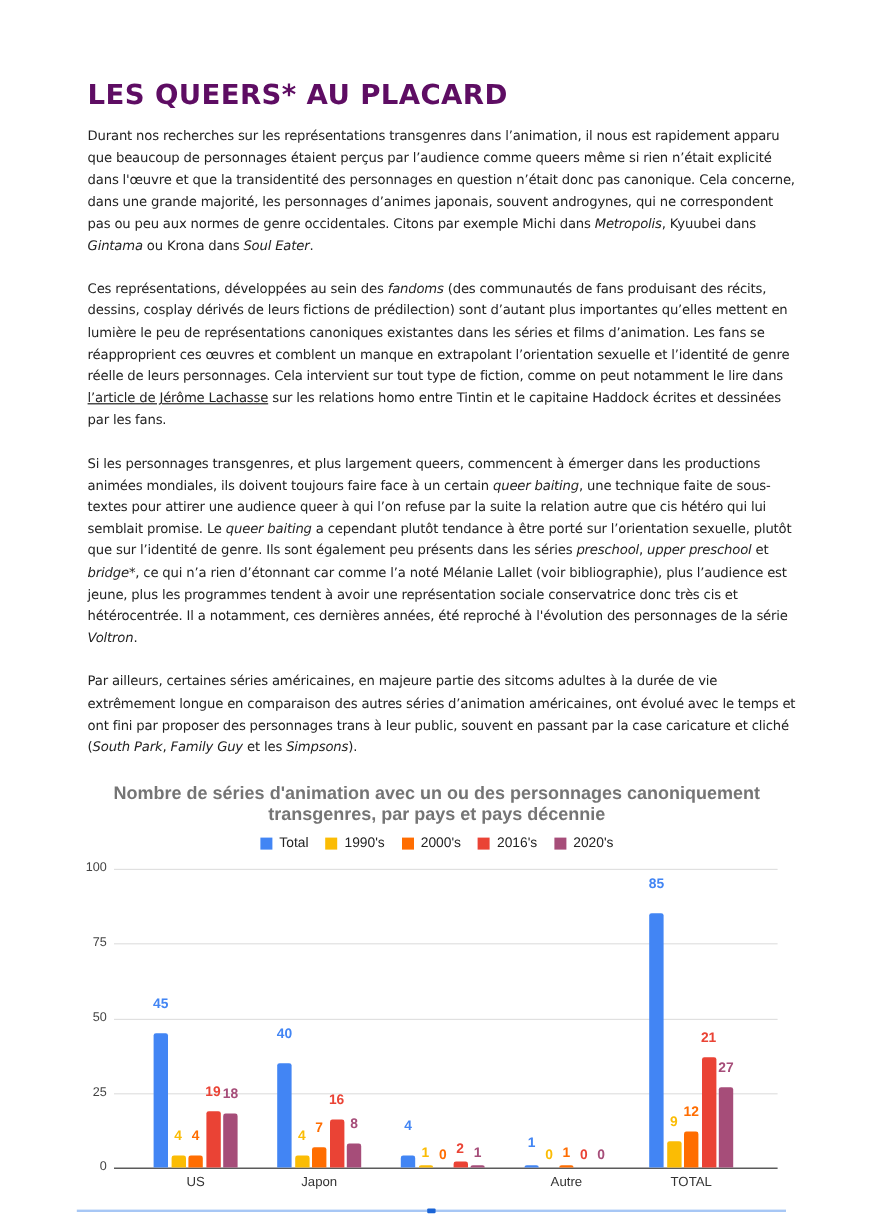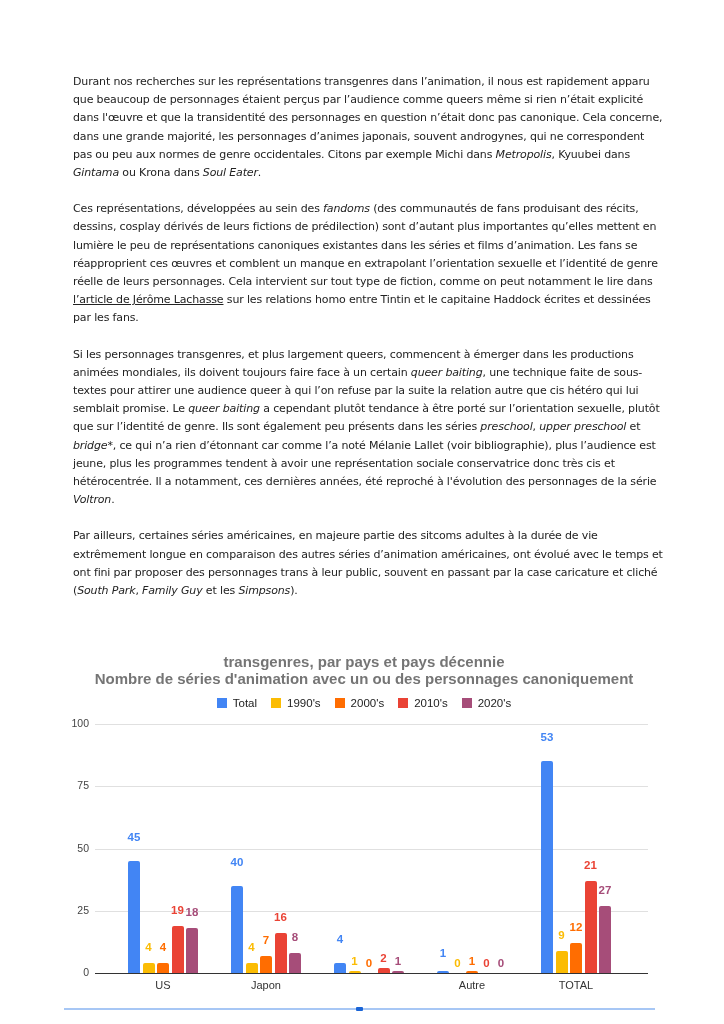--- a/index.html
+++ b/index.html
@@ -29,51 +29,52 @@
          font-family: "Liberation Sans", sans-serif; font-weight: bold; font-size: 11.5px; }
   .xlab { position: absolute; width: 80px; margin-left: -40px; text-align: center;
           font-family: "Liberation Sans", sans-serif; font-size: 11px; color: #333; }
   .scrollbar { position: absolute; left: 64px; top: 1008px; width: 591px; height: 2px; background: #a7c7f5; }
   .scroll-handle { position: absolute; left: 292px; top: -1px; width: 7px; height: 4px; background: #1a64d6; border-radius: 1px; }
 </style>
 </head>
 <body>
 
 <div class="page">
+  <h1>LES QUEERS* AU PLACARD</h1>
 
   <p class="first"><span>Durant nos recherches sur les représentations transgenres dans l’animation, il nous est rapidement apparu que beaucoup de personnages étaient perçus par l’audience comme queers même si rien n’était explicité dans l'œuvre et que la transidentité des personnages en question n’était donc pas canonique. Cela concerne, dans une grande majorité, les personnages d’animes japonais, souvent androgynes, qui ne correspondent pas ou peu aux normes de genre occidentales. Citons par exemple Michi dans </span><em>Metropolis</em><span>, Kyuubei dans </span><em>Gintama</em><span> ou Krona dans </span><em>Soul Eater</em><span>.</span></p>
 
   <p><span>Ces représentations, développées au sein des </span><em>fandoms</em><span> (des communautés de fans produisant des récits, dessins, cosplay dérivés de leurs fictions de prédilection) sont d’autant plus importantes qu’elles mettent en lumière le peu de représentations canoniques existantes dans les séries et films d’animation. Les fans se réapproprient ces œuvres et comblent un manque en extrapolant l’orientation sexuelle et l’identité de genre réelle de leurs personnages. Cela intervient sur tout type de fiction, comme on peut notamment le lire dans </span><a class="link">l’article de Jérôme Lachasse</a><span> sur les relations homo entre Tintin et le capitaine Haddock écrites et dessinées par les fans.</span></p>
 
   <p><span>Si les personnages transgenres, et plus largement queers, commencent à émerger dans les productions animées mondiales, ils doivent toujours faire face à un certain </span><em>queer baiting</em><span>, une technique faite de sous-textes pour attirer une audience queer à qui l’on refuse par la suite la relation autre que cis hétéro qui lui semblait promise. Le </span><em>queer baiting</em><span> a cependant plutôt tendance à être porté sur l’orientation sexuelle, plutôt que sur l’identité de genre. Ils sont également peu présents dans les séries </span><em>preschool</em><span>, </span><em>upper preschool</em><span> et </span><em>bridge</em><span>*, ce qui n’a rien d’étonnant car comme l’a noté Mélanie Lallet (voir bibliographie), plus l’audience est jeune, plus les programmes tendent à avoir une représentation sociale conservatrice donc très cis et hétérocentrée. Il a notamment, ces dernières années, été reproché à l'évolution des personnages de la série </span><em>Voltron</em><span>.</span></p>
 
   <p><span>Par ailleurs, certaines séries américaines, en majeure partie des sitcoms adultes à la durée de vie extrêmement longue en comparaison des autres séries d’animation américaines, ont évolué avec le temps et ont fini par proposer des personnages trans à leur public, souvent en passant par la case caricature et cliché (</span><em>South Park</em><span>, </span><em>Family Guy</em><span> et les </span><em>Simpsons</em><span>).</span></p>
 </div>
 
 <div class="chart" id="chart">
   <div class="chart-title">
+    <div>Nombre de séries d'animation avec un ou des personnages canoniquement</div>
     <div>transgenres, par pays et pays décennie</div>
-    <div>Nombre de séries d'animation avec un ou des personnages canoniquement</div>
   </div>
   <div class="legend" id="legend">
       <div class="legend-item">
         <span class="swatch" style="background: rgb(66, 133, 244);"></span>
         <span>Total</span>
       </div>
       <div class="legend-item">
         <span class="swatch" style="background: rgb(251, 188, 4);"></span>
         <span>1990's</span>
       </div>
       <div class="legend-item">
         <span class="swatch" style="background: rgb(255, 109, 1);"></span>
         <span>2000's</span>
       </div>
       <div class="legend-item">
         <span class="swatch" style="background: rgb(234, 67, 53);"></span>
-        <span>2010's</span>
+        <span>2016's</span>
       </div>
       <div class="legend-item">
         <span class="swatch" style="background: rgb(166, 77, 121);"></span>
         <span>2020's</span>
       </div>
     </div>
   <div id="plot">
       <div class="ytick" style="top: 318px;">0</div>
       <div class="axis" style="top: 325px;"></div>
       <div class="ytick" style="top: 255.75px;">25</div>
@@ -118,21 +119,21 @@
       <div class="xlab" style="left: 305px; top: 331px; margin-top: 48px;">France</div>
       <div class="bar" style="left: 373px; top: 322.51px; height: 2.49px; background: rgb(66, 133, 244);"></div>
       <div class="val" style="left: 373px; top: 298.51px; color: rgb(66, 133, 244);">1</div>
       <div class="val" style="left: 387.5px; top: 309px; color: rgb(251, 188, 4);">0</div>
       <div class="bar" style="left: 402px; top: 322.51px; height: 2.49px; background: rgb(255, 109, 1);"></div>
       <div class="val" style="left: 402px; top: 306.51px; color: rgb(255, 109, 1);">1</div>
       <div class="val" style="left: 416.5px; top: 309px; color: rgb(234, 67, 53);">0</div>
       <div class="val" style="left: 431px; top: 309px; color: rgb(166, 77, 121);">0</div>
       <div class="xlab" style="left: 408px; top: 331px;">Autre</div>
       <div class="bar" style="left: 477px; top: 113.35px; height: 211.65px; background: rgb(66, 133, 244);"></div>
-      <div class="val" style="left: 477px; top: 83.35px; color: rgb(66, 133, 244);">53</div>
+      <div class="val" style="left: 477px; top: 83.35px; color: rgb(66, 133, 244);">85</div>
       <div class="bar" style="left: 491.5px; top: 302.59px; height: 22.41px; background: rgb(251, 188, 4);"></div>
       <div class="val" style="left: 491.5px; top: 280.59px; color: rgb(251, 188, 4);">9</div>
       <div class="bar" style="left: 506px; top: 295.12px; height: 29.88px; background: rgb(255, 109, 1);"></div>
       <div class="val" style="left: 506px; top: 273.12px; color: rgb(255, 109, 1);">12</div>
       <div class="bar" style="left: 520.5px; top: 232.87px; height: 92.13px; background: rgb(234, 67, 53);"></div>
       <div class="val" style="left: 520.5px; top: 210.87px; color: rgb(234, 67, 53);">21</div>
       <div class="bar" style="left: 535px; top: 257.77px; height: 67.23px; background: rgb(166, 77, 121);"></div>
       <div class="val" style="left: 535px; top: 235.77px; color: rgb(166, 77, 121);">27</div>
       <div class="xlab" style="left: 512px; top: 331px;">TOTAL</div>
     </div>

